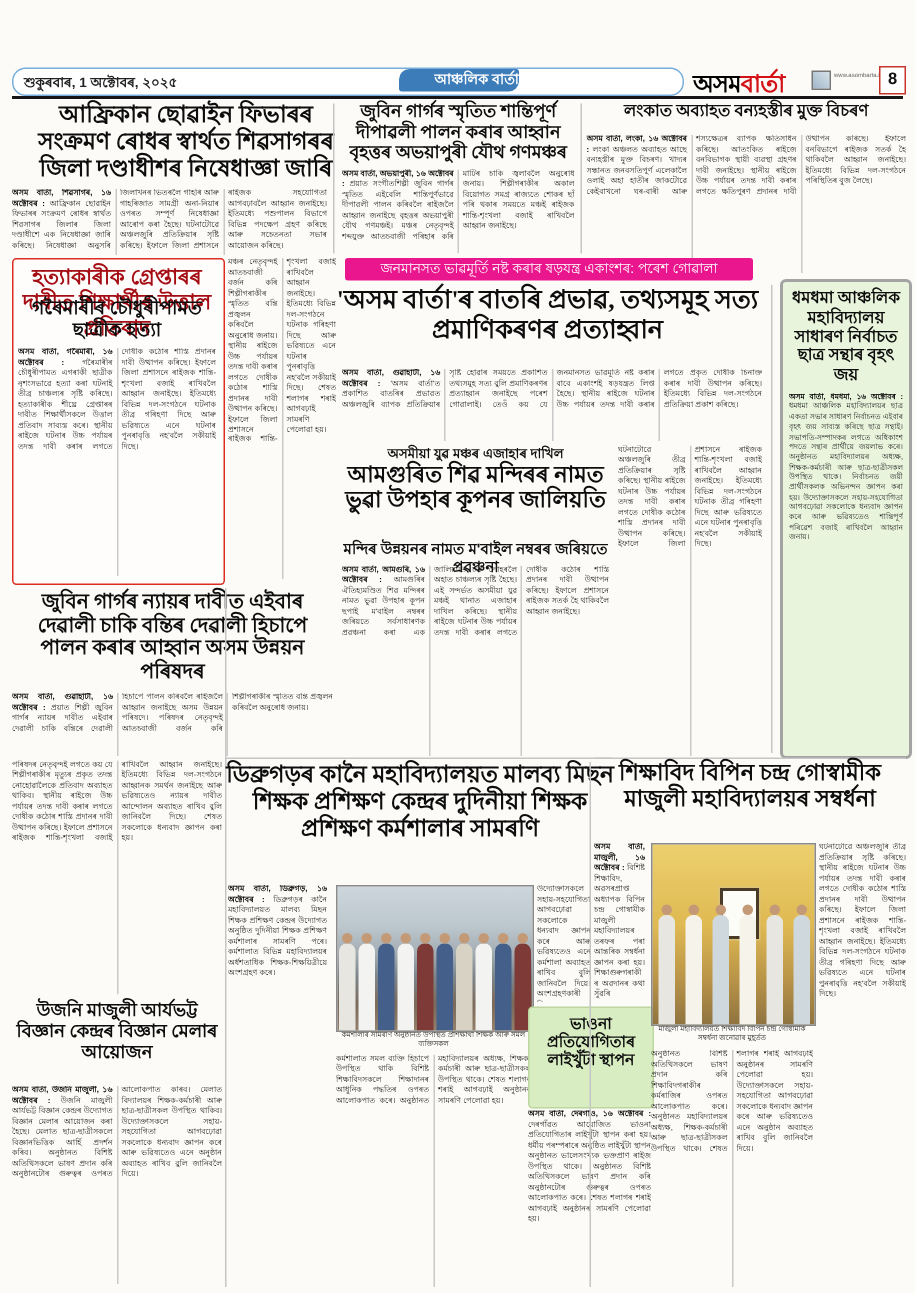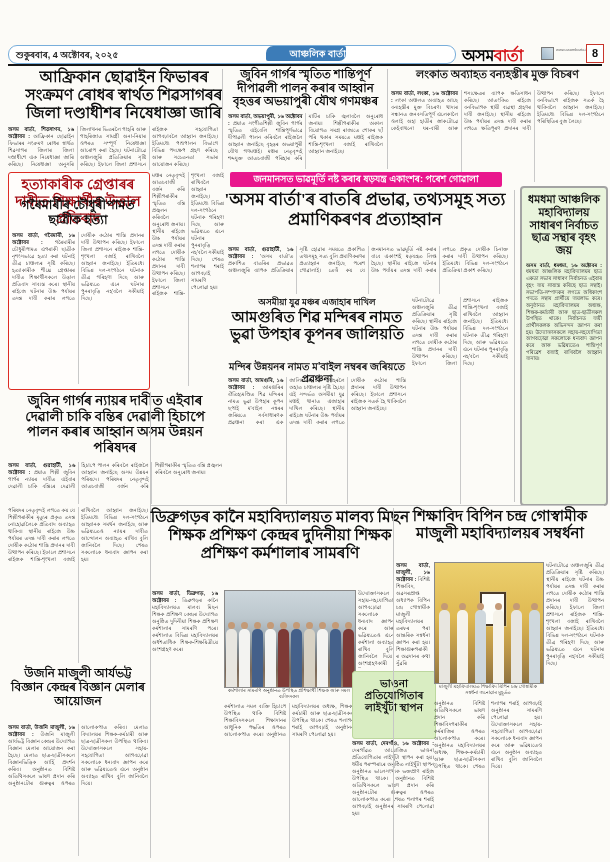--- a/index.html
+++ b/index.html
@@ -30,21 +30,21 @@
     background:#3c7cb8;color:#fff;font-weight:bold;font-size:9.5px;
     text-align:right;border-radius:7px 2px 7px 2px;line-height:15px;
   }
   .masthead{font-size:16px;font-weight:bold;letter-spacing:-0.5px;font-family:"Liberation Serif", serif;}
   .masthead .m-red{color:#d41116;}
   .emblem{width:11px;height:11px;border:1px solid #777;background:linear-gradient(45deg,#9fb6c9,#d7e2ea);}
   .url-lines{font-size:4px;line-height:1.3;color:#666;}
   .pageno{border:1.5px solid #c8342a;background:#fff;color:#111;font-weight:bold;
     font-size:11px;text-align:center;line-height:16px;}
   .banner{
-    background:#e9168d;color:#fff;font-weight:bold;font-size:9.2px;
+    background:#e9168d;color:#fff;font-weight:normal;font-size:9.2px;
     text-align:center;line-height:15px;border-radius:2px;
   }
   .redbox{border:1.5px solid #dd2c24;border-radius:3px;background:#fffdfb;}
   .maroon{color:#a50d14;}
   .greenbox{background:#e9f4dc;border:2px solid #a3a3a3;border-radius:4px;}
   .greenbox2{background:#d9edc2;border:1px solid #bcd79e;border-radius:3px;}
   .photo{border:1px solid #8a8a8a;overflow:hidden;position:absolute;}
   .photo .people{position:absolute;left:0;right:0;bottom:0;height:74%;display:flex;justify-content:space-around;align-items:flex-end;}
   .person{width:11px;height:82%;border-radius:5px 5px 0 0;position:relative;background:#e8e6e0;}
   .person::before{
@@ -63,21 +63,21 @@
     position:absolute;left:42%;top:24%;width:22px;height:30px;background:#fdfdf8;
     border:2px solid #4a3a28;box-shadow:0 0 0 1px #d9c27a;
   }
   .caption{font-size:4.8px;line-height:1.25;color:#222;text-align:center;overflow:hidden;}
   .subhead{font-weight:bold;text-align:center;color:#111;line-height:1.2;}
 </style>
 </head>
 <body>
 
 <div class="abs pill" style="left:8px;top:45px;width:446px;height:17px"></div>
-<div class="abs" style="left:16px;top:48px;font-size:9px;font-weight:bold;color:#222">শুকুৰবাৰ, 4 অক্টোবৰ, ২০২৫</div>
+<div class="abs" style="left:16px;top:48px;font-size:9px;font-weight:bold;color:#222">শুকুৰবাৰ, 1 অক্টোবৰ, ২০২৫</div>
 <div class="abs section-box" style="left:266px;top:46px;width:80px;height:15px">আঞ্চলিক বাৰ্তা</div>
 <div class="abs masthead" style="left:462px;top:43px">
   <span>অসম</span><span class="m-red">বাৰ্তা</span>
 </div>
 <div class="abs emblem" style="left:541px;top:47px"></div>
 <div class="abs url-lines" style="left:556px;top:47px;width:30px">
   <div>www.asombarta.in</div>
 </div>
 <div class="abs pageno" style="left:586px;top:44px;width:16px;height:17px">8</div>
 <div class="abs" style="left:8px;top:64px;width:594px;height:2px;background:#161616"></div>

